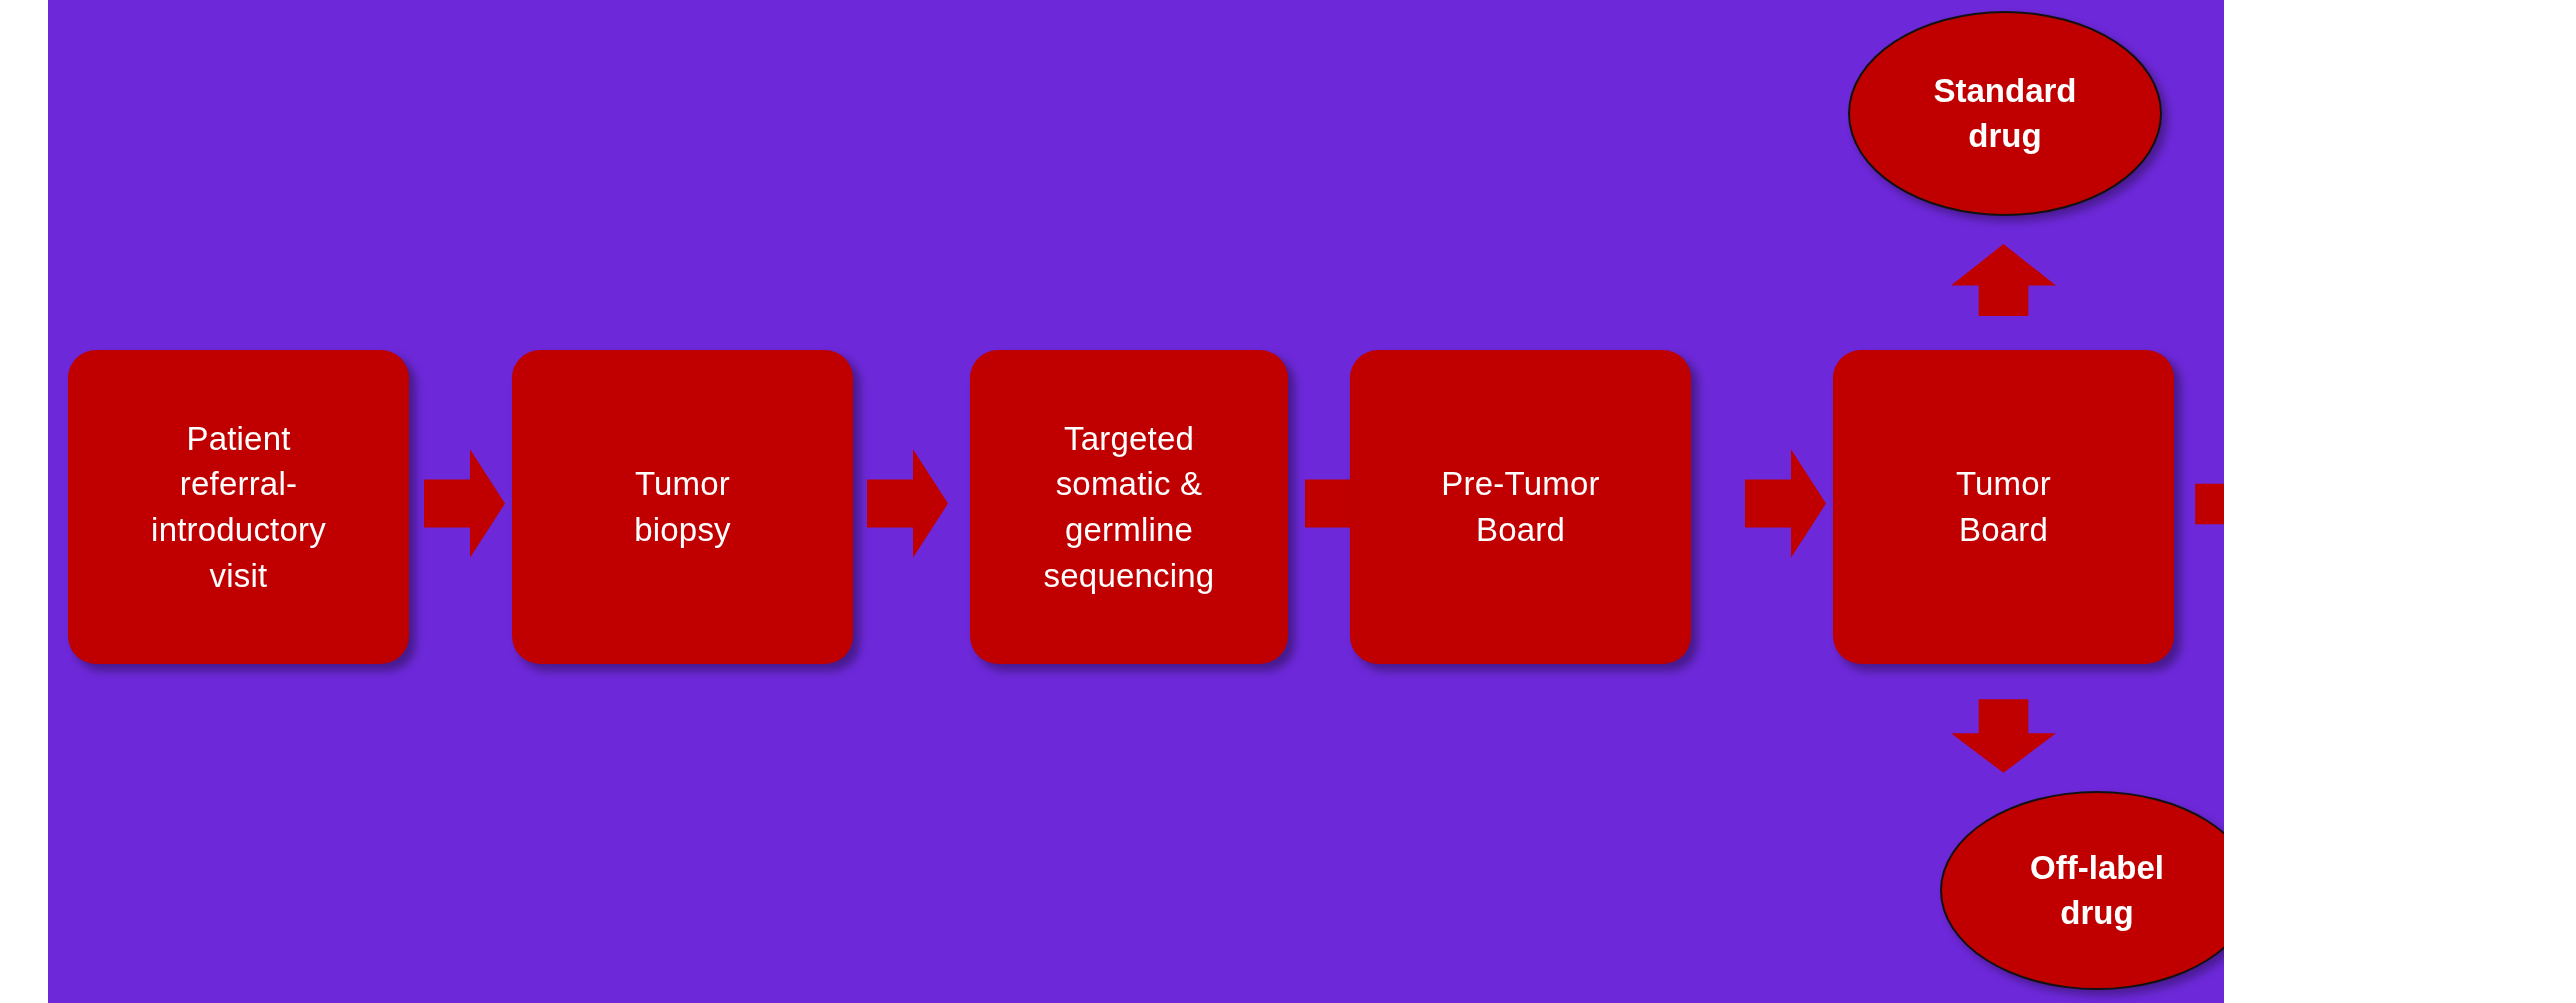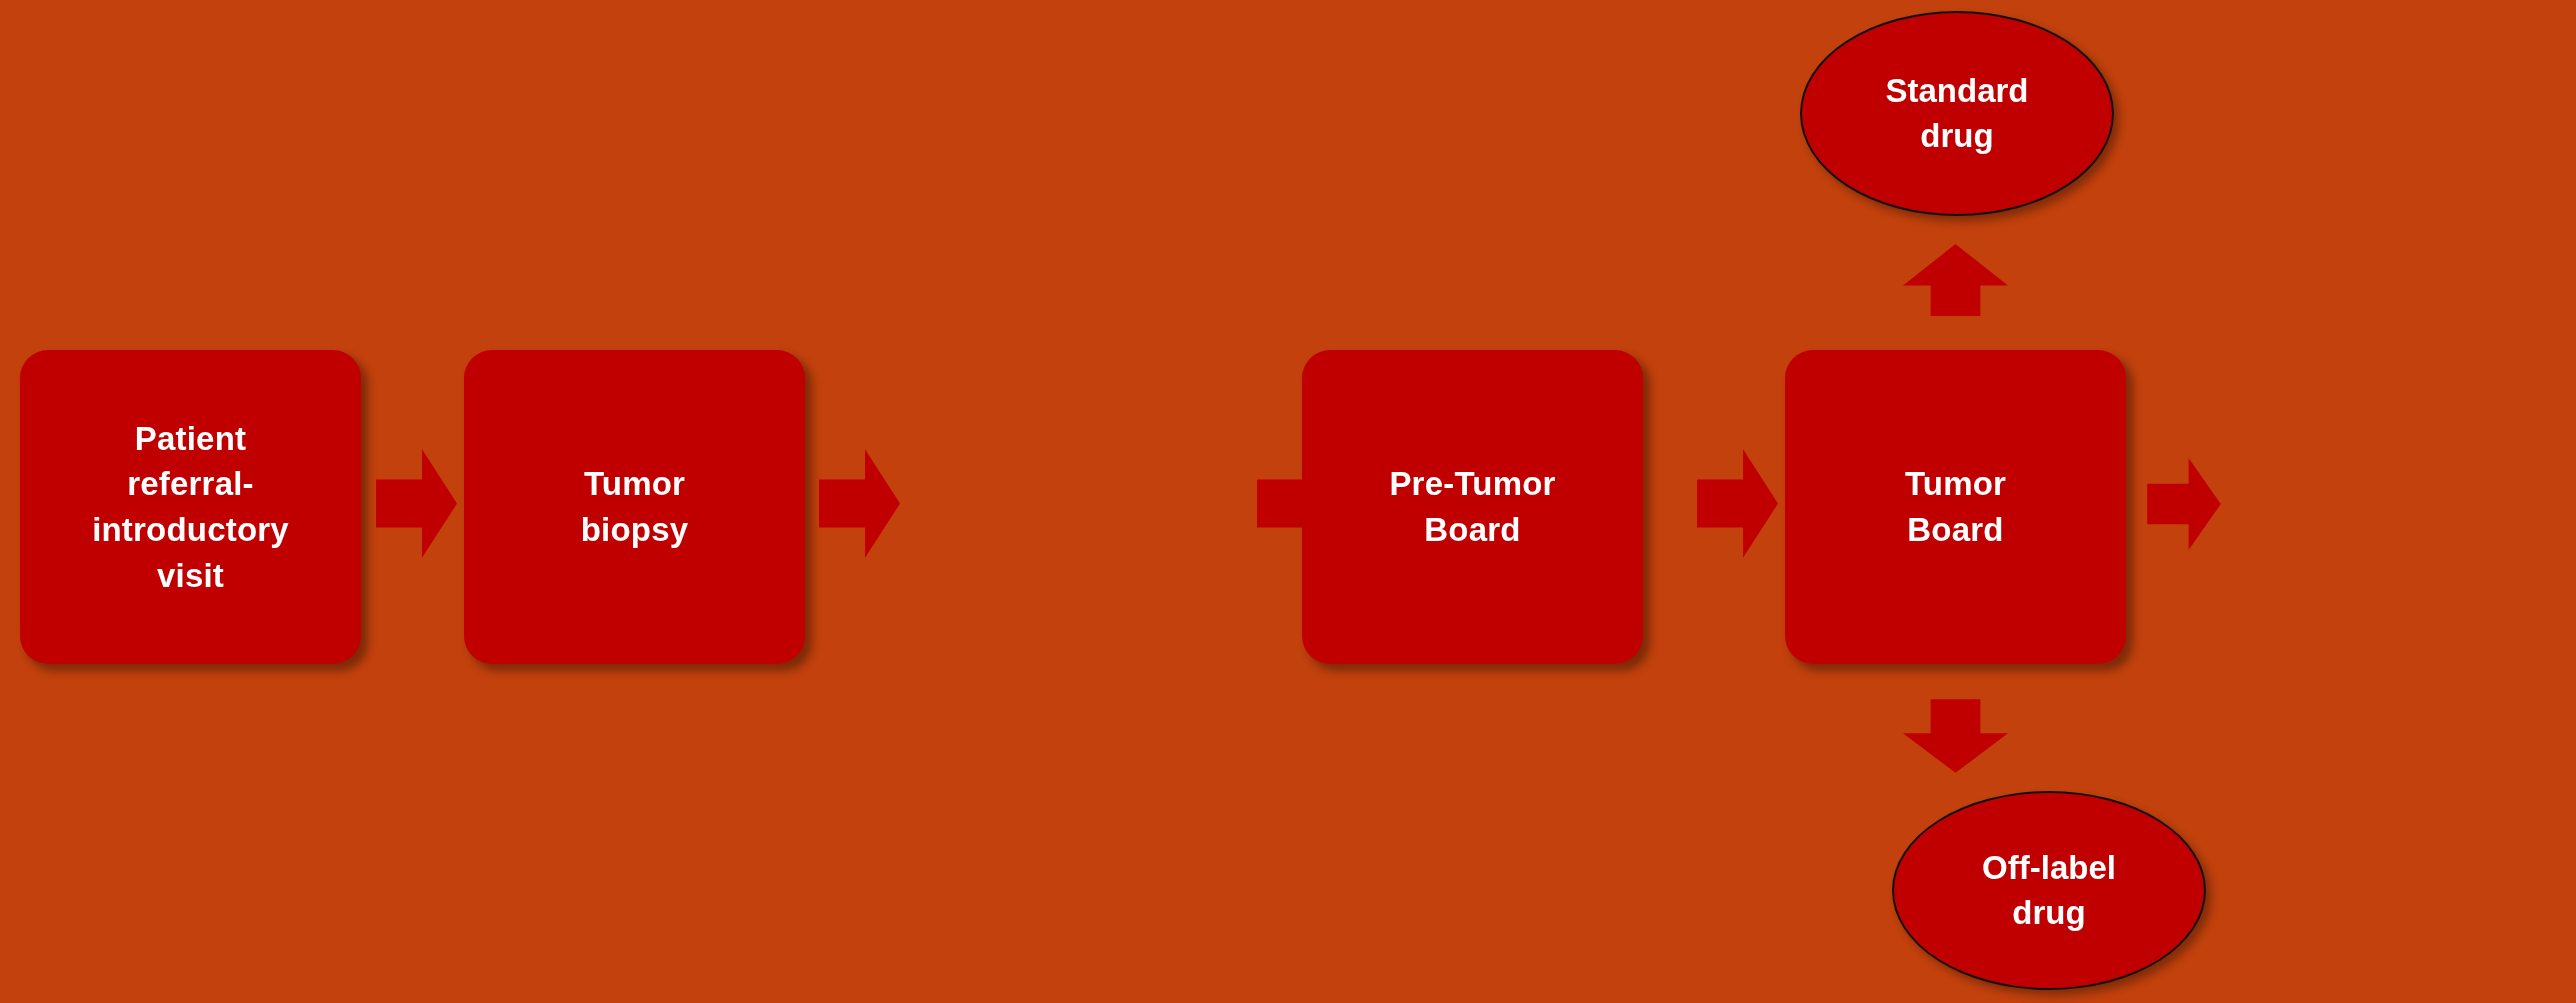--- a/index.html
+++ b/index.html
@@ -5,42 +5,43 @@
   html, body {
     margin: 0;
     padding: 0;
     background: #ffffff;
   }
   body {
     font-family: "Liberation Sans", sans-serif;
   }
   #canvas {
     position: relative;
-    width: 2576px;
+    width: 2176px;
     height: 1003px;
-    background: #c2410c;
+    background: #6d28d9;
     overflow: hidden;
+    margin-left: 48px;
   }
 
   
   .proc-box {
     position: absolute;
     background: #C00000;
     border-radius: 28px;
     box-shadow: 6.5px 6.5px 8.3px rgba(0,0,0,0.35);
     display: flex;
     align-items: center;
     justify-content: center;
     text-align: center;
     box-sizing: border-box;
     padding: 5.5px 13px;
   }
   .proc-label {
     color: #ffffff;
-    font-weight: bold;
+    font-weight: normal;
     font-size: 33px;
     line-height: 1.38;
     letter-spacing: 0.2px;
     white-space: pre-line;
   }
 
   
   .term-ellipse {
     position: absolute;
     background: #C00000;
@@ -101,20 +102,26 @@
     <span class="proc-label">Tumor
 biopsy</span>
   </div>
 
   <div class="arrow" style="left:819px; top:449px; width:81px; height:109px;">
     <svg viewBox="0 0 88 118" width="81" height="109" aria-hidden="true">
       <polygon class="arrow-shape" points="0,33 50,33 50,0 88,59 50,118 50,85 0,85"></polygon>
     </svg>
   </div>
 
+  <div class="proc-box" style="left:922px; top:350px; width:318px; height:314px;">
+    <span class="proc-label">Targeted
+somatic &amp;
+germline
+sequencing</span>
+  </div>
 
   <div class="arrow" style="left:1257px; top:449px; width:81px; height:109px;">
     <svg viewBox="0 0 88 118" width="81" height="109" aria-hidden="true">
       <polygon class="arrow-shape" points="0,33 50,33 50,0 88,59 50,118 50,85 0,85"></polygon>
     </svg>
   </div>
 
   <div class="proc-box" style="left:1302px; top:350px; width:341px; height:314px;">
     <span class="proc-label">Pre-Tumor
 Board</span>

